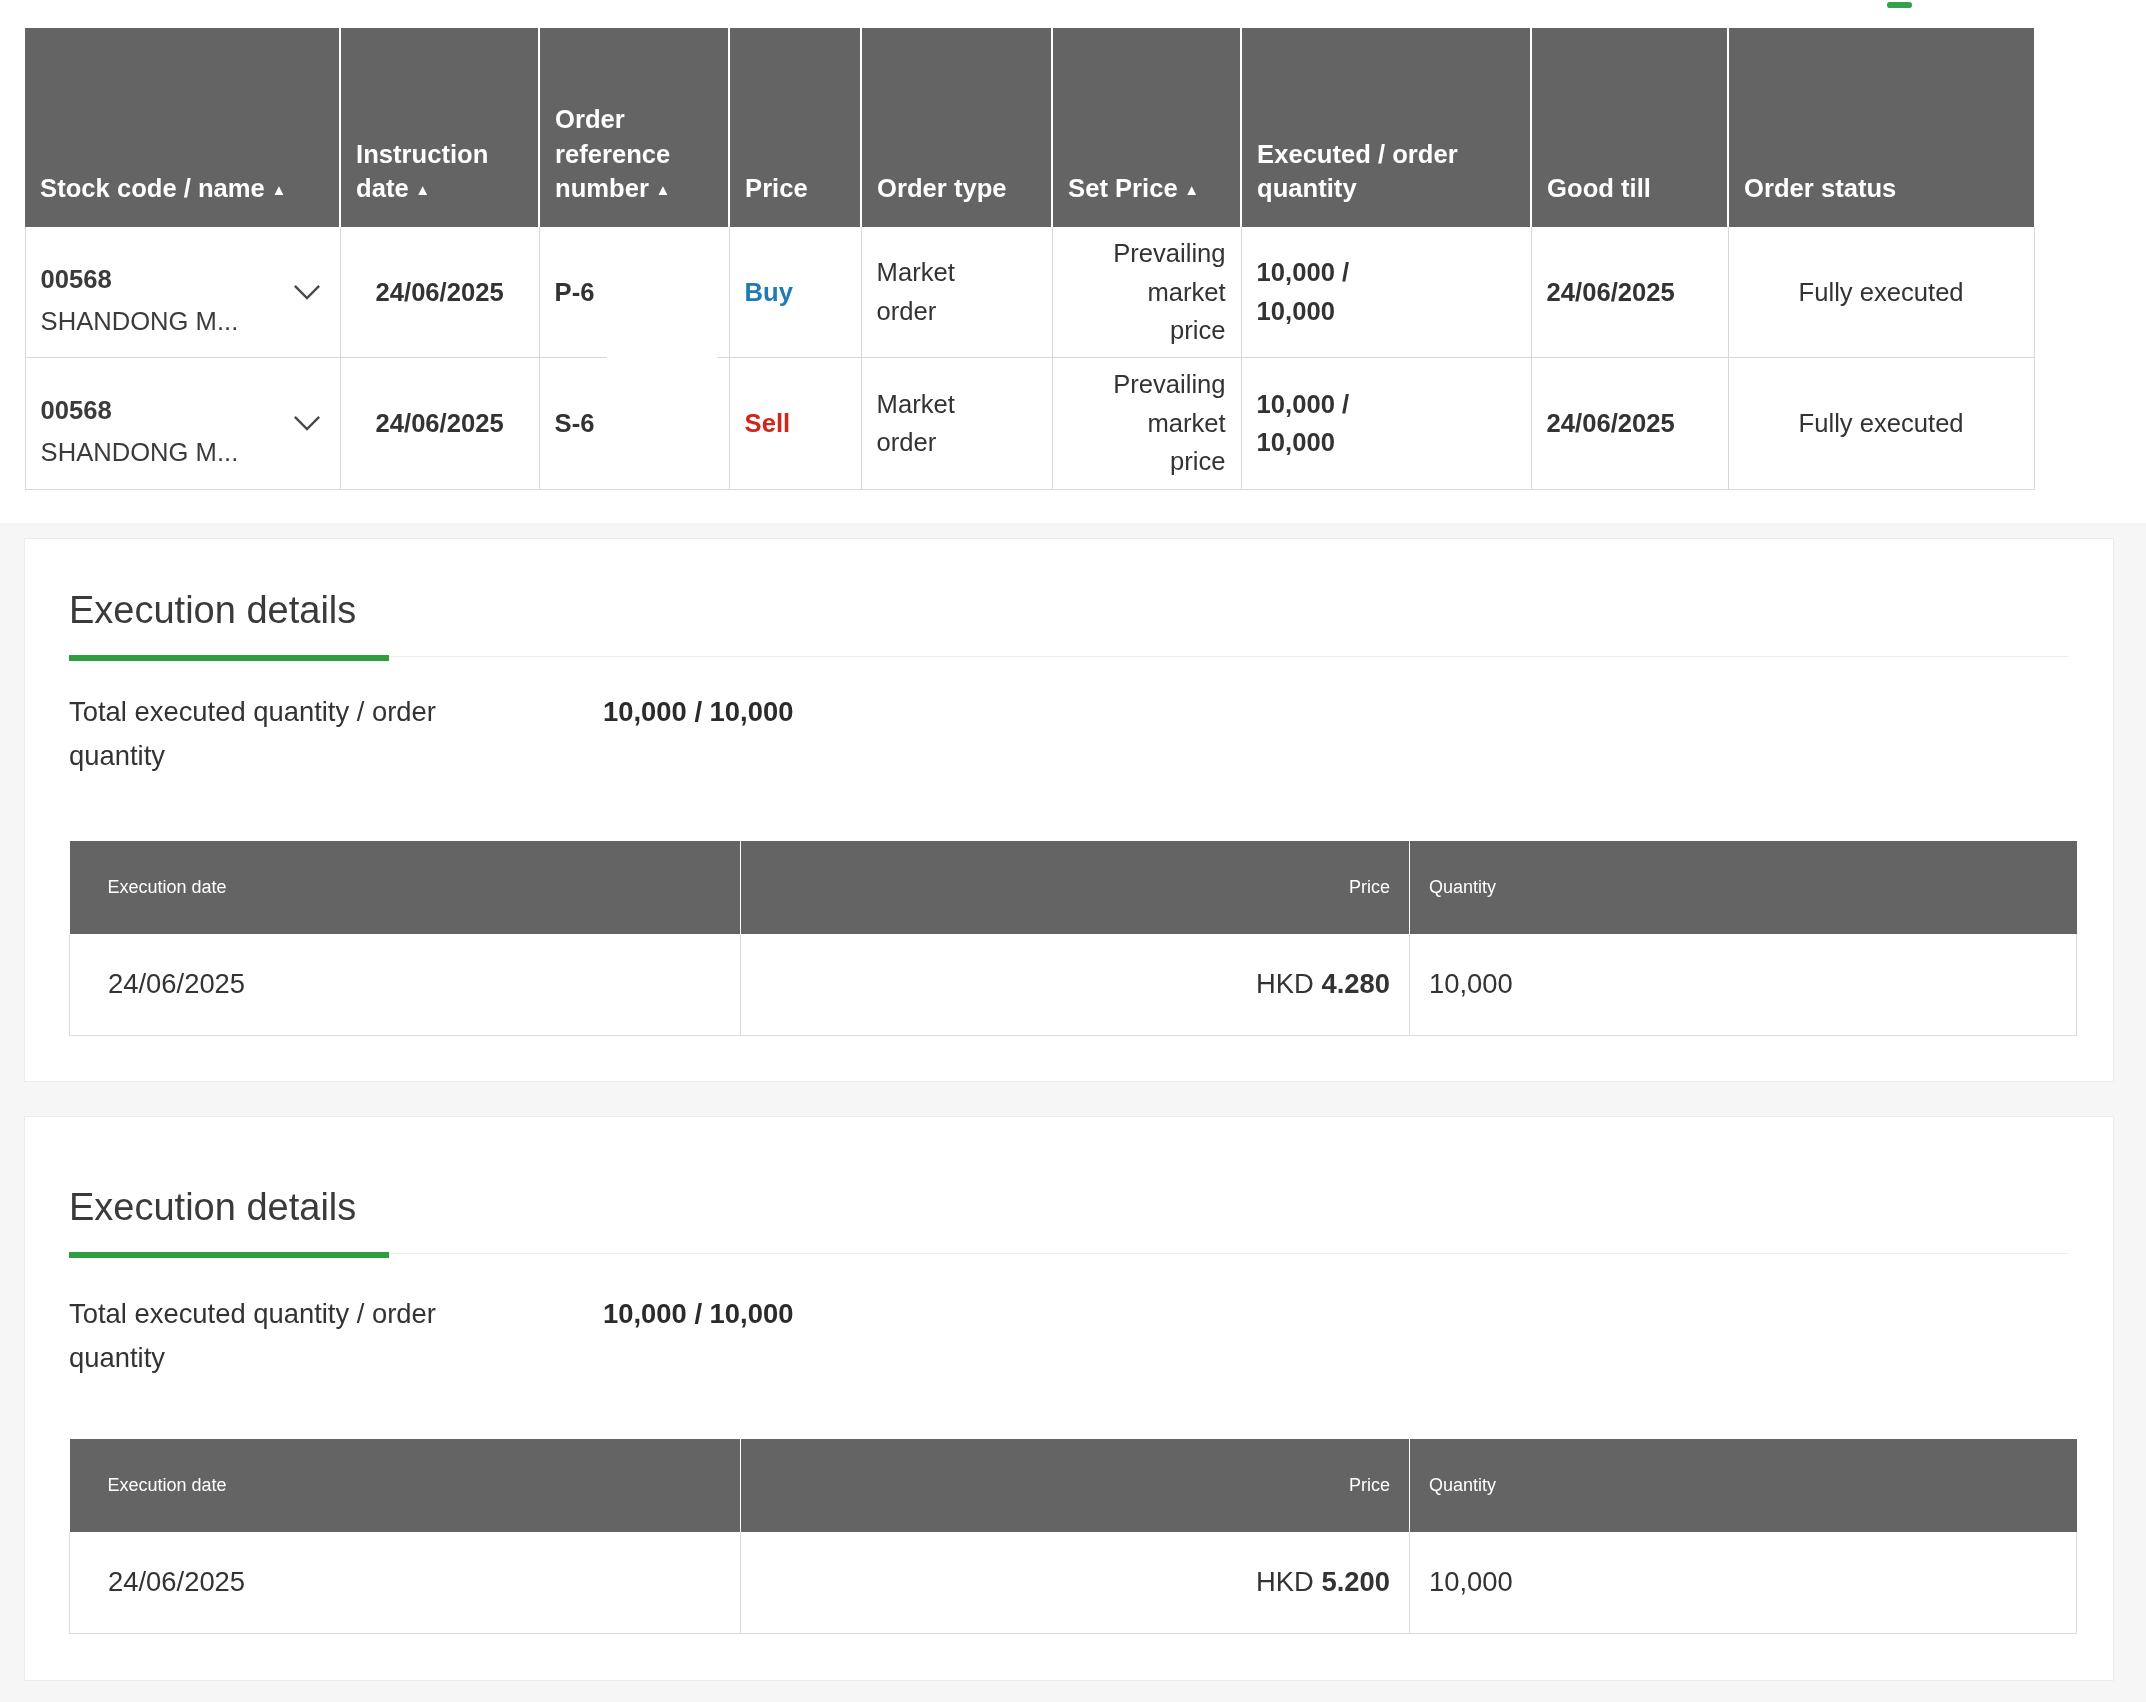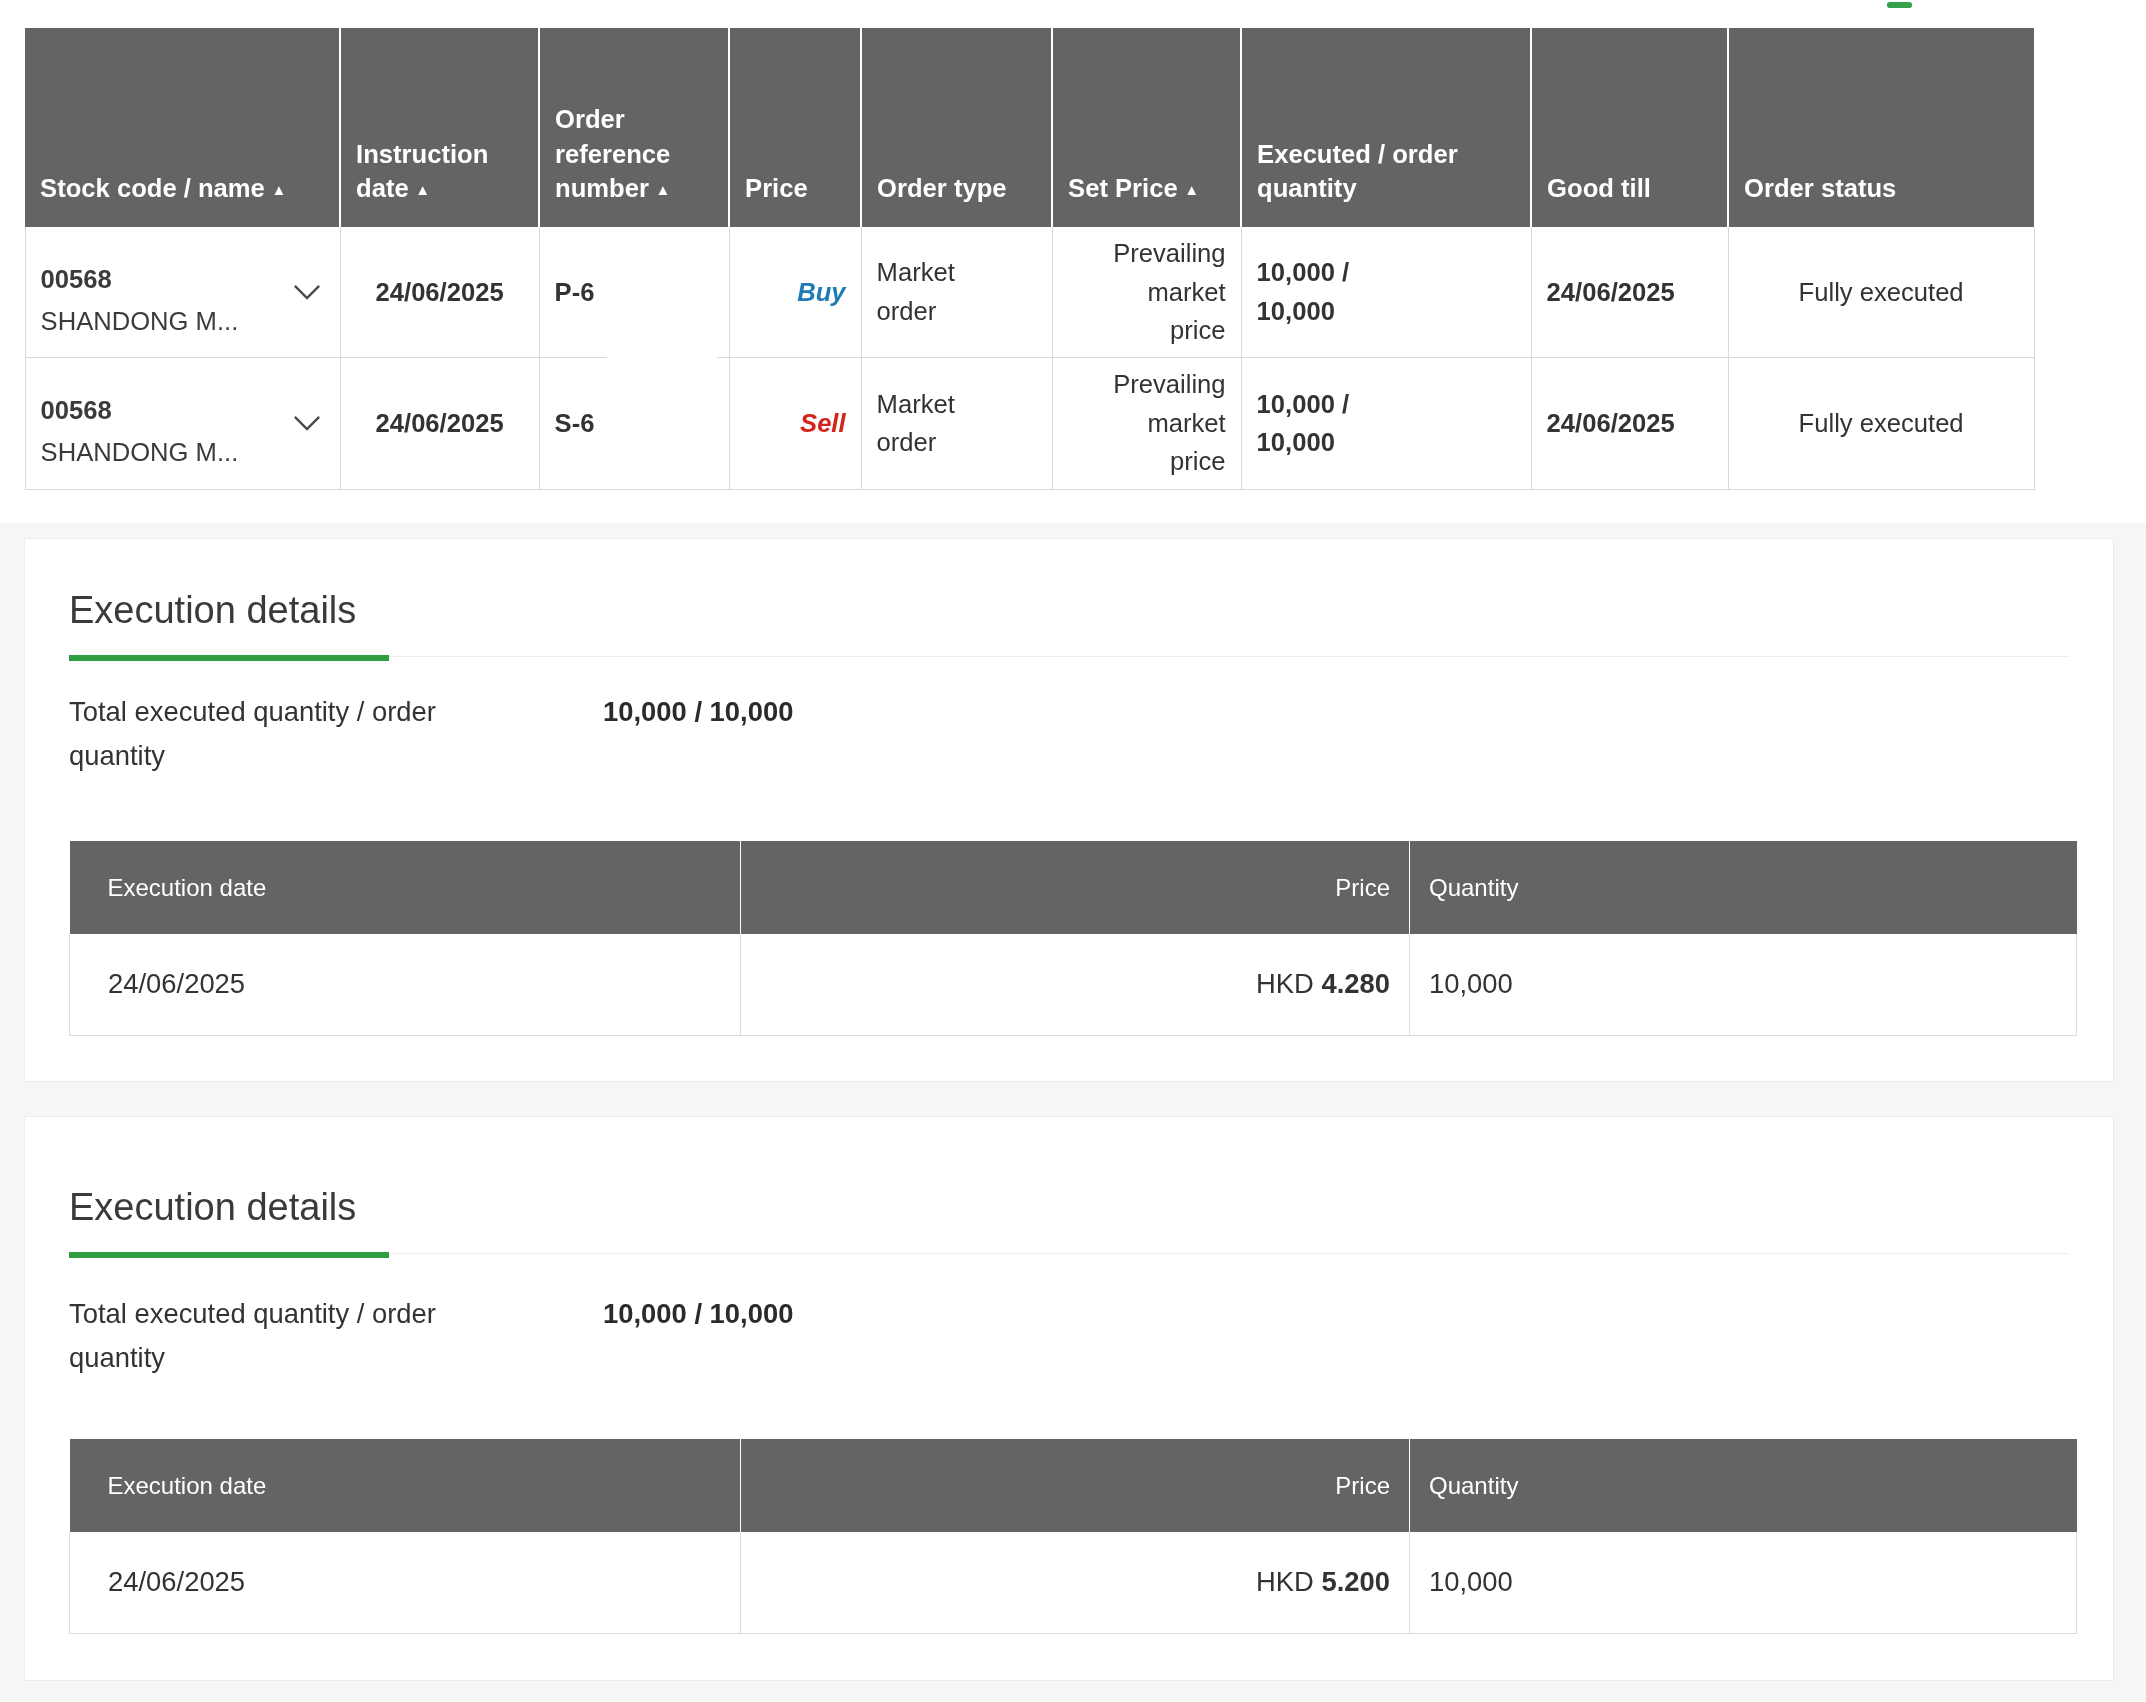--- a/index.html
+++ b/index.html
@@ -30,21 +30,21 @@
   table.orders tr.row2 td{border-top:0.9px solid #d9d9d9;height:132px;}
   table.orders tr:last-child td{border-bottom:0.9px solid #d9d9d9;}
   td.stock-cell{background:#f5f5f5;padding:0 19px 0 26.5px;}
   .stock-flex{display:flex;align-items:center;justify-content:space-between;}
   .stock-lines{line-height:1.65;color:#3b3b3b;margin-top:16px;}
   .stock-code{font-weight:600;}
   .stock-name{font-weight:400;}
   .chev-btn{background:none;border:none;padding:3.8px;cursor:pointer;display:flex;align-items:center;}
   td.td-date{text-align:center;font-weight:600;}
   td.td-ref{font-weight:600;padding-left:26.5px;}
-  td.td-action{text-align:right;font-weight:700;font-style:italic;}
+  td.td-action{text-align:left;font-weight:700;}
   td.td-type{white-space:pre-line;}
   td.td-setprice{text-align:right;white-space:pre-line;}
   td.td-qty{font-weight:600;white-space:pre-line;}
   td.td-goodtill{font-weight:600;}
   .redaction{position:absolute;left:582px;top:249px;width:110px;height:161px;background:#fff;z-index:3;}
 
   
   .card{position:absolute;left:24px;width:2090px;background:#fff;border:0.9px solid #ececec;box-sizing:border-box;}
   #card1{top:538px;height:544px;}
   #card2{top:1116px;height:565px;}
@@ -57,21 +57,21 @@
   }
   .green-underline{position:absolute;left:0;bottom:-3.8px;width:320px;height:5.7px;background:#2f9e41;}
   .total-label{position:absolute;left:44px;width:454px;font-size:27.4px;line-height:44px;color:#333;}
   .total-value{position:absolute;left:578px;font-size:27.4px;line-height:44px;font-weight:700;color:#2b2b2b;}
   #card1 .total-label,#card1 .total-value{top:151px;}
   #card2 .total-label,#card2 .total-value{top:175px;}
   table.exec{position:absolute;left:44px;width:2007px;border-collapse:collapse;table-layout:fixed;}
   #card1 table.exec{top:302px;}
   #card2 table.exec{top:322px;}
   table.exec th{
-    background:#646464;color:#fff;font-size:24px;font-weight:400;height:93px;
+    background:#646464;color:#fff;font-size:18px;font-weight:400;height:93px;
     vertical-align:middle;text-align:left;padding:0 19px;border-left:1.9px solid #fff;box-sizing:border-box;
   }
   table.exec th:first-child{border-left:none;padding-left:38px;}
   table.exec th.h-price{text-align:right;}
   table.exec td{
     font-size:27.4px;color:#333;height:101px;vertical-align:middle;background:#fff;
     padding:0 19px;border:0.9px solid #dcdcdc;border-top:none;box-sizing:border-box;
   }
   table.exec td.c-date{padding-left:38px;}
   table.exec td.c-price{text-align:right;}

